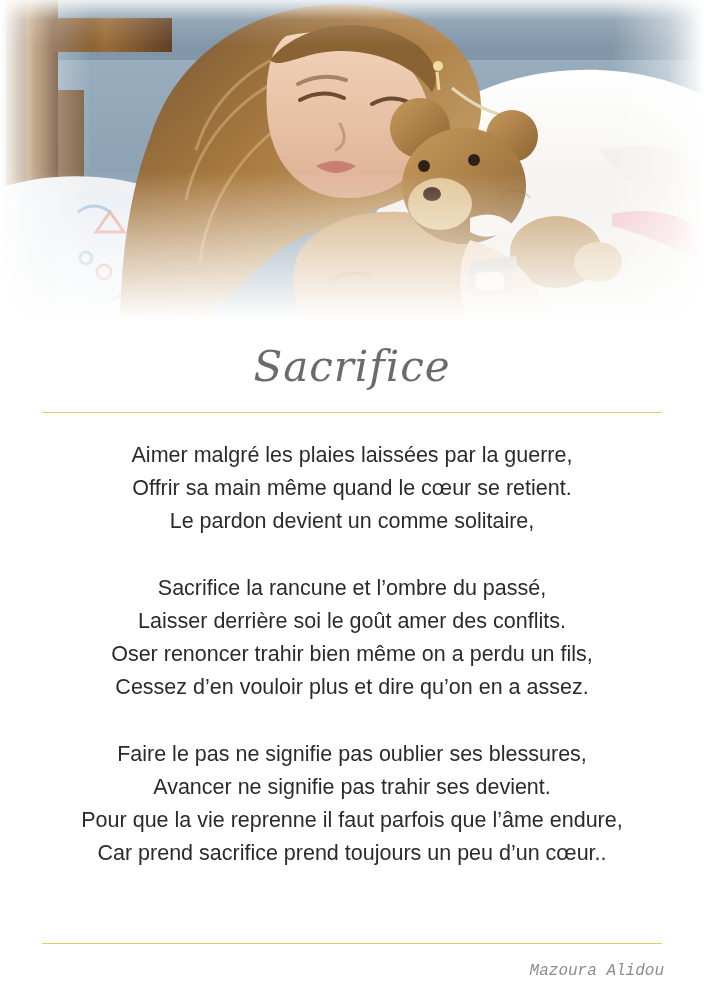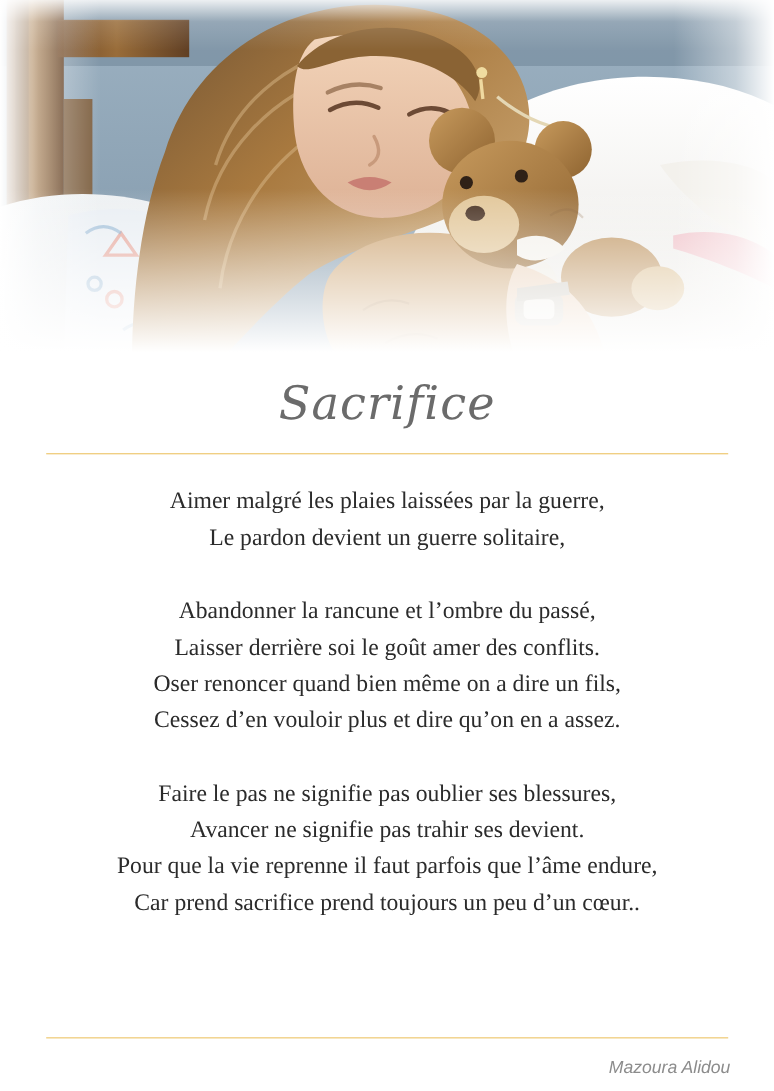--- a/index.html
+++ b/index.html
@@ -83,35 +83,35 @@
   .stanzas {
     margin-top: 26px;
   }
   .stanza {
     margin: 0 0 34px 0;
   }
   .stanza:last-child {
     margin-bottom: 0;
   }
   .line {
-    font-family: Liberation Serif, serif;
+    font-family: Liberation Sans, sans-serif;
     font-size: 21.5px;
     line-height: 33px;
     color: #2b2b2b;
     white-space: nowrap;
   }
   .signature-row {
     position: absolute;
     left: 34px;
     right: 34px;
     bottom: 12px;
     text-align: right;
   }
   .signature {
-    font-family: Liberation Sans, sans-serif;
+    font-family: Liberation Mono, monospace;
     font-style: italic;
     font-size: 16px;
     color: #8c8c8c;
     padding-right: 6px;
   }
   .bottom-rule-wrap {
     position: absolute;
     left: 34px;
     right: 34px;
     bottom: 48px;
@@ -248,26 +248,27 @@
     <div class="photo-fade"></div>
   </div>
 
   <div class="content">
     <h1 class="poem-title">Sacrifice</h1>
     <hr class="rule">
 
     <div class="stanzas">
       <div class="stanza">
         <div class="line">Aimer malgré les plaies laissées par la guerre,</div>
-        <div class="line">Le pardon devient un guerre solitaire,</div>
+        <div class="line">Offrir sa main même quand le cœur se retient.</div>
+        <div class="line">Le pardon devient un comme solitaire,</div>
       </div>
       <div class="stanza">
-        <div class="line">Abandonner la rancune et l’ombre du passé,</div>
+        <div class="line">Sacrifice la rancune et l’ombre du passé,</div>
         <div class="line">Laisser derrière soi le goût amer des conflits.</div>
-        <div class="line">Oser renoncer quand bien même on a dire un fils,</div>
+        <div class="line">Oser renoncer trahir bien même on a perdu un fils,</div>
         <div class="line">Cessez d’en vouloir plus et dire qu’on en a assez.</div>
       </div>
       <div class="stanza">
         <div class="line">Faire le pas ne signifie pas oublier ses blessures,</div>
         <div class="line">Avancer ne signifie pas trahir ses devient.</div>
         <div class="line">Pour que la vie reprenne il faut parfois que l’âme endure,</div>
         <div class="line">Car prend sacrifice prend toujours un peu d’un cœur..</div>
       </div>
     </div>
 

